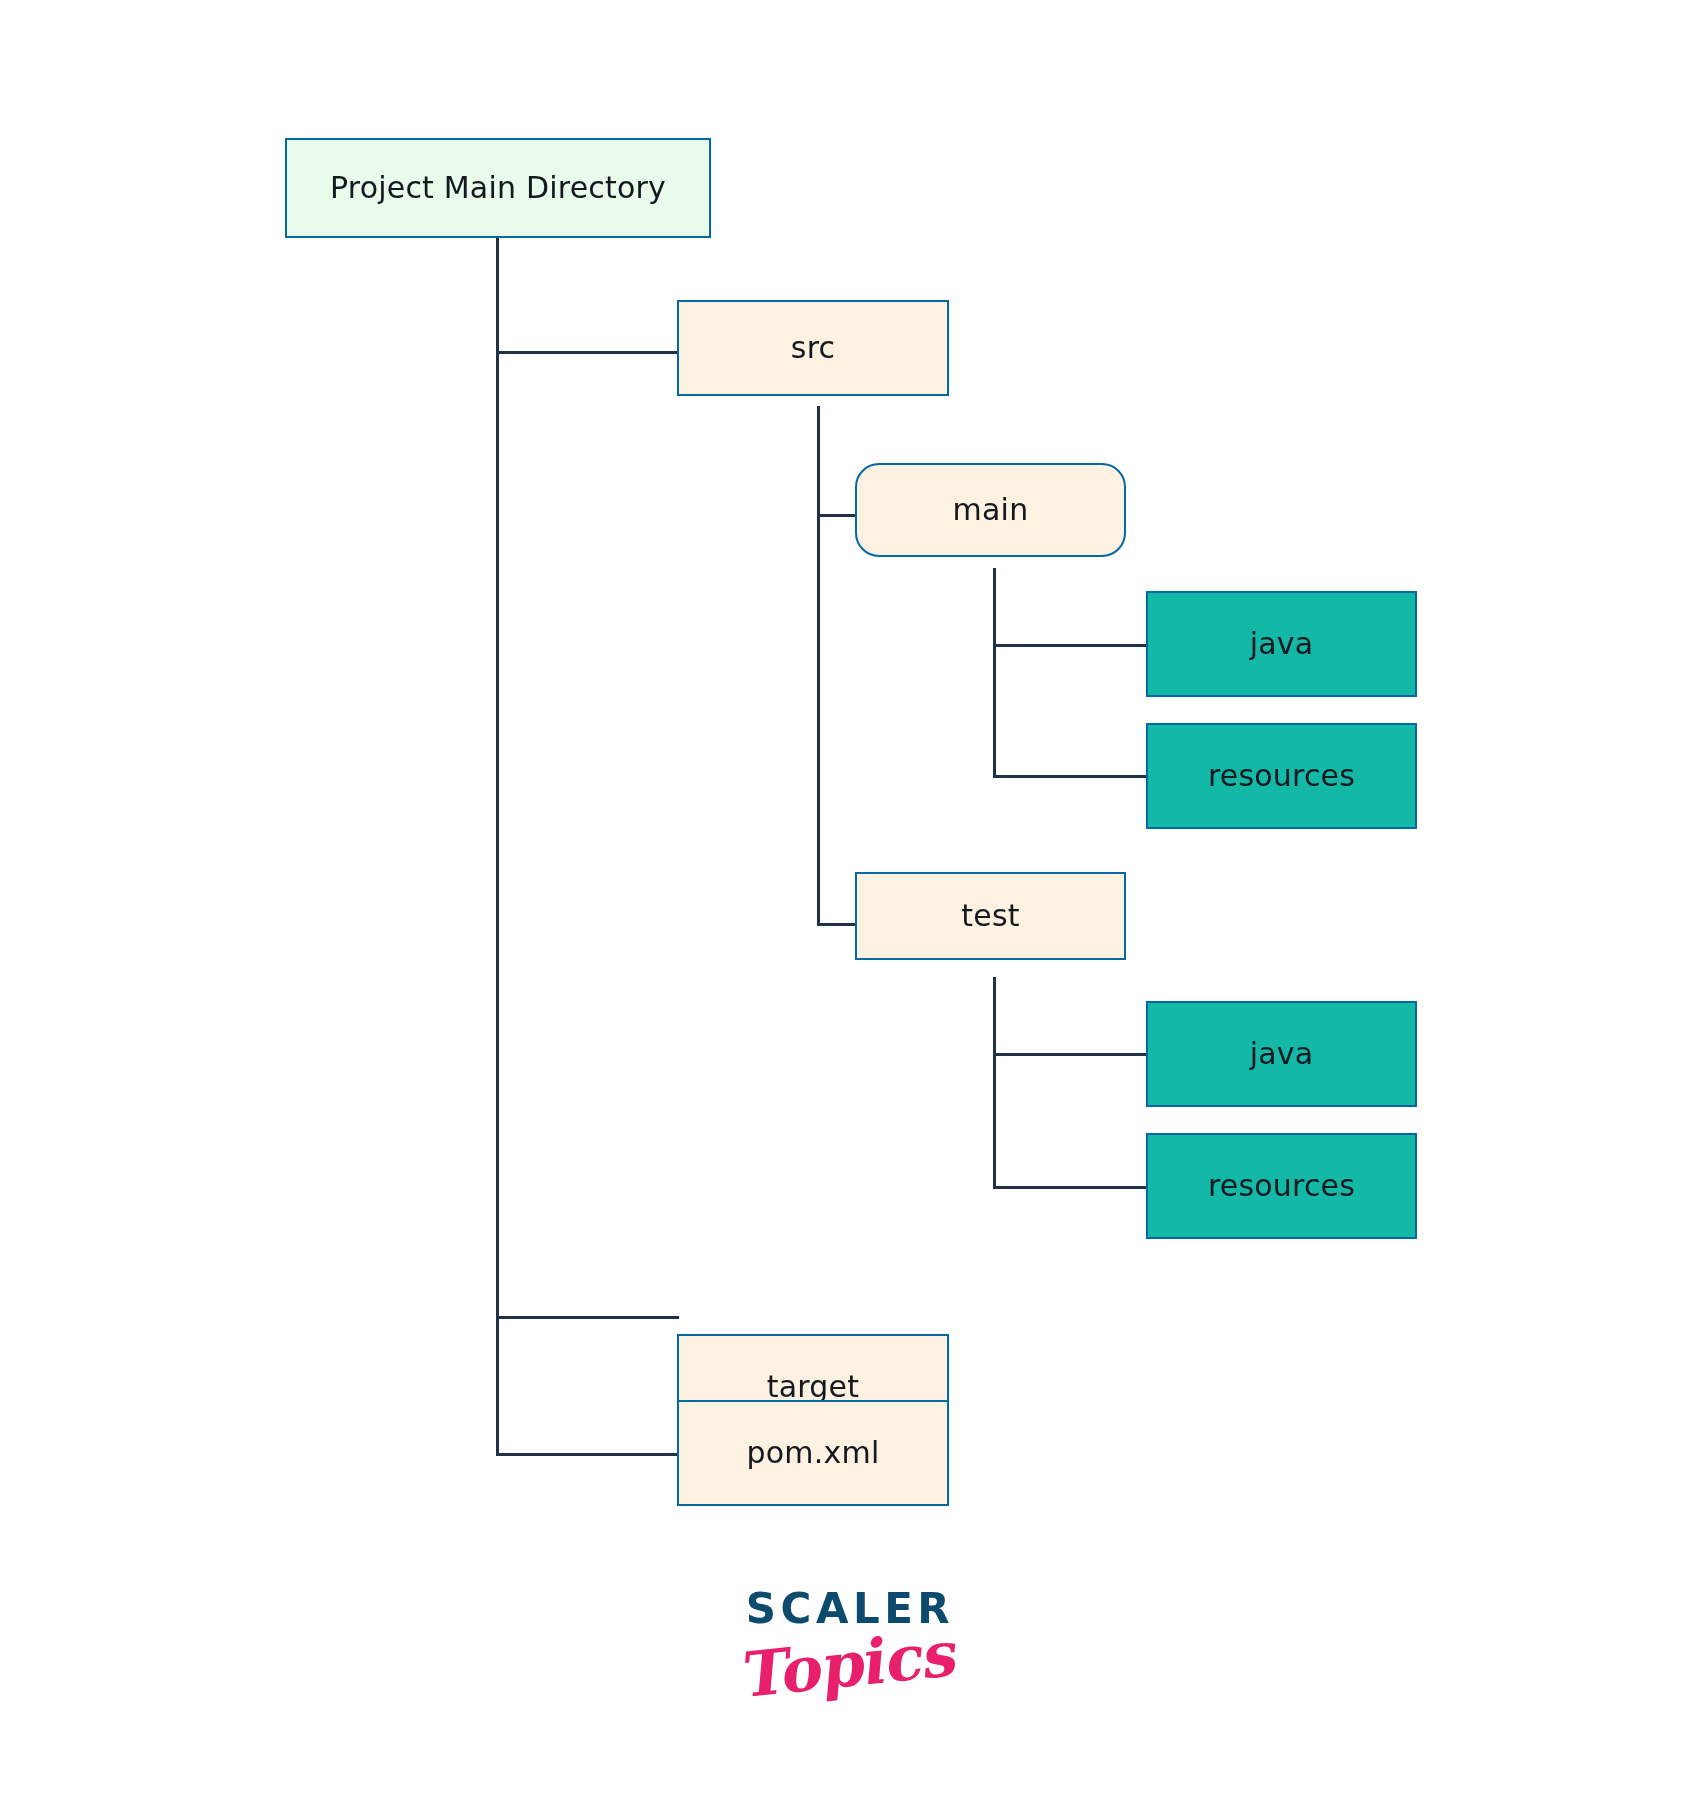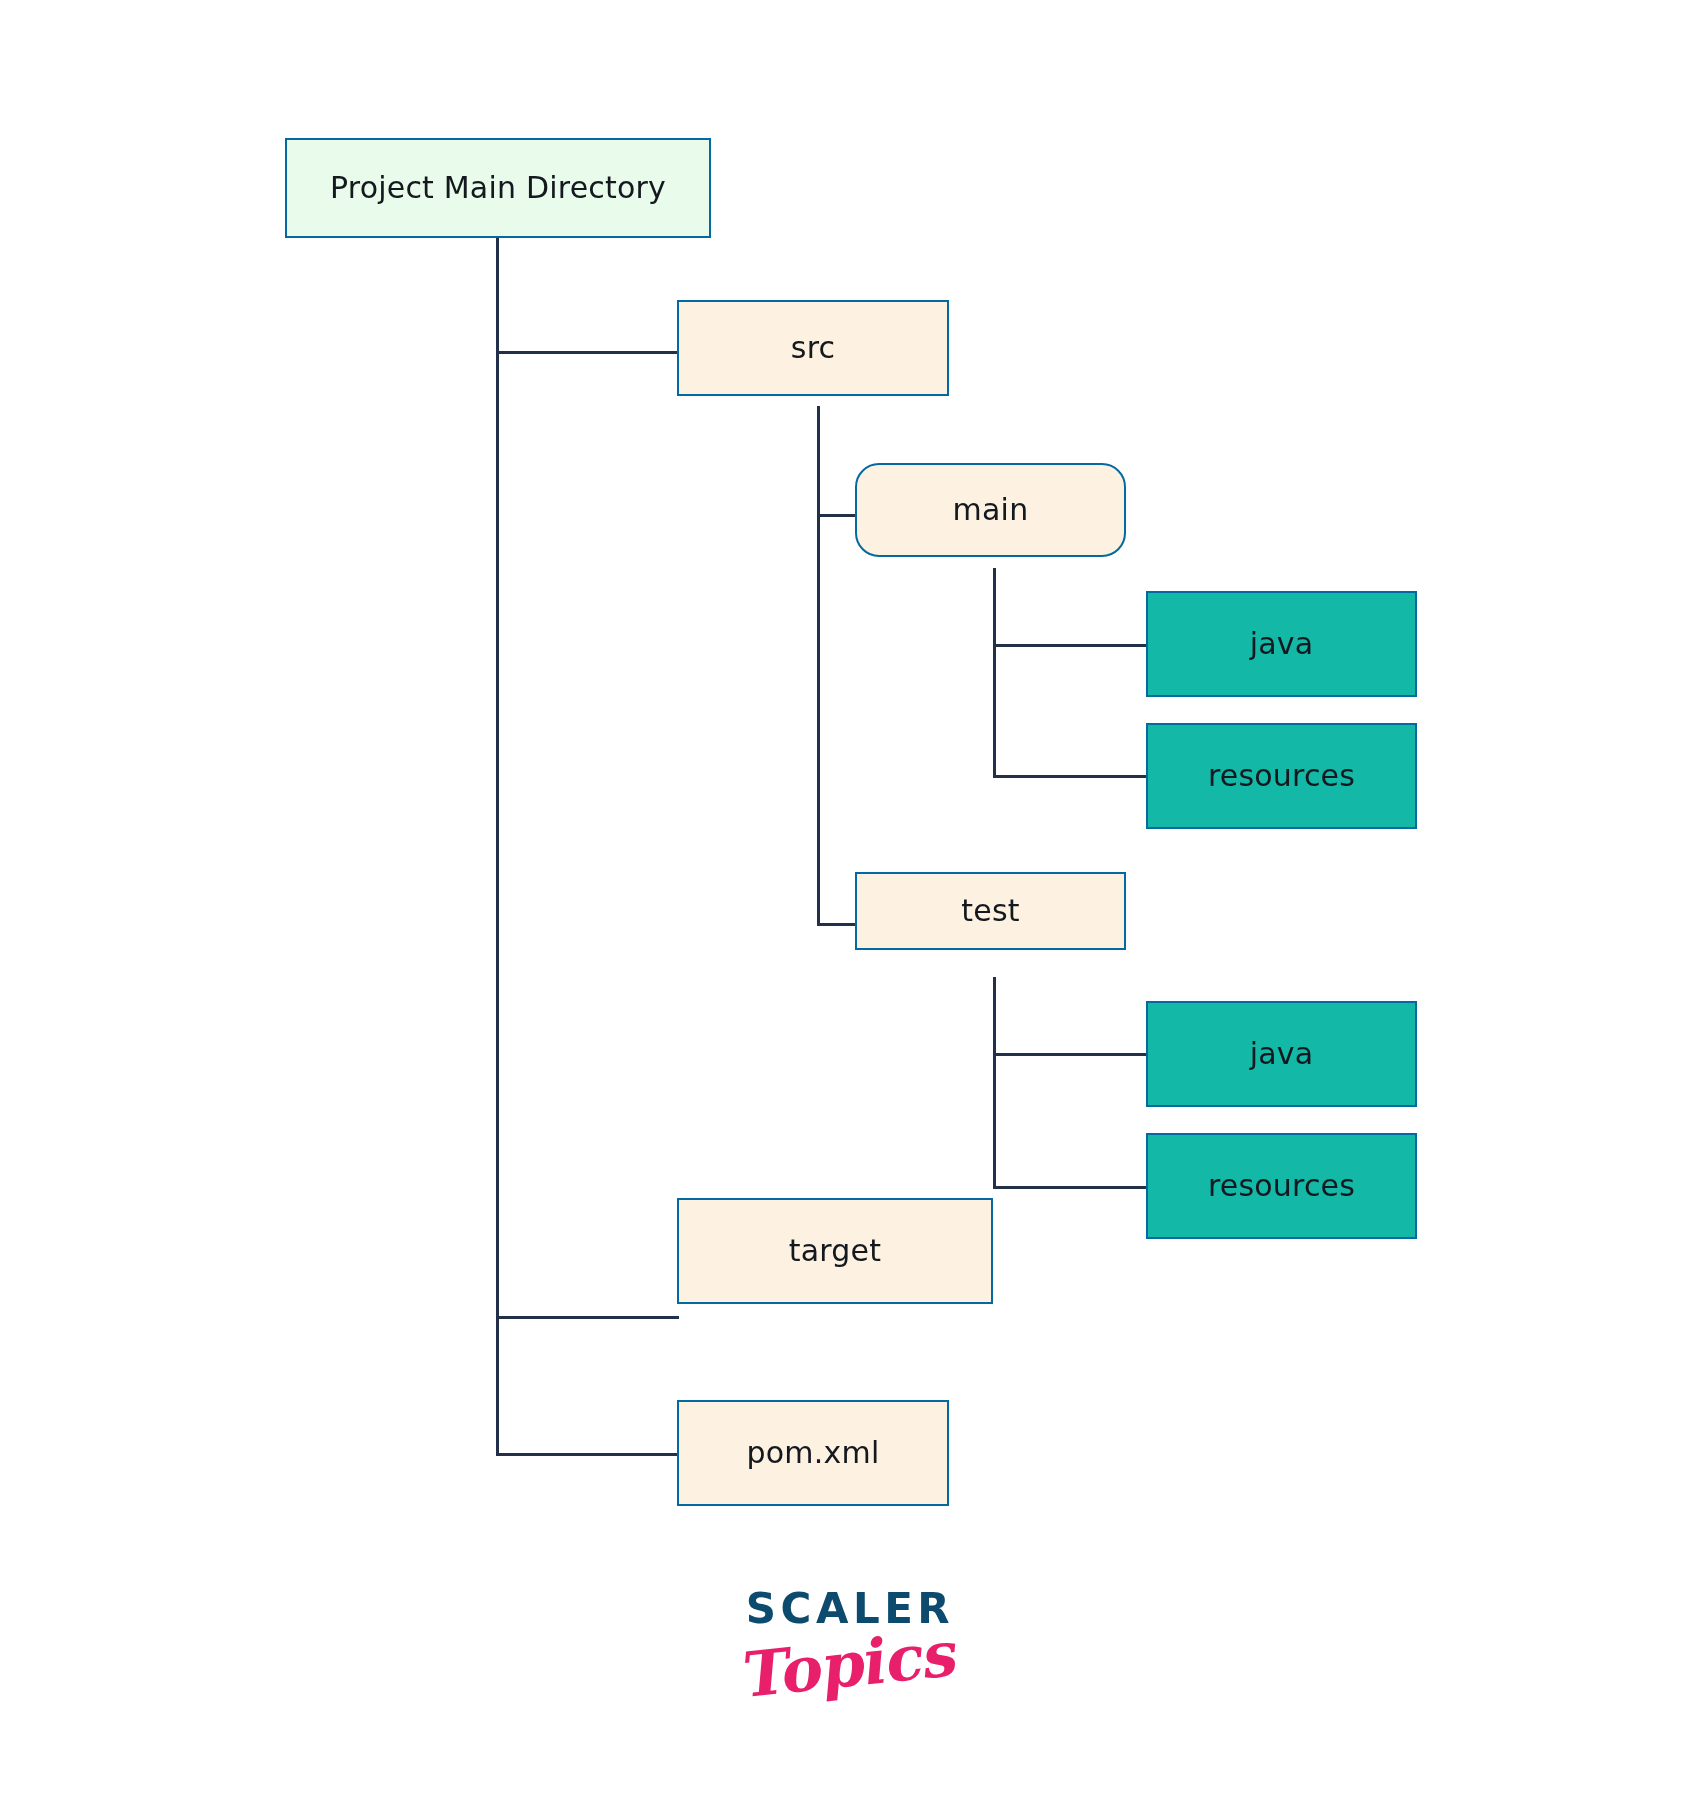--- a/index.html
+++ b/index.html
@@ -121,33 +121,33 @@
   </div>
 
   <div class="node leaf" style="left:1146px; top:591px; width:271px; height:106px;">
     <span class="node-label">java</span>
   </div>
 
   <div class="node leaf" style="left:1146px; top:723px; width:271px; height:106px;">
     <span class="node-label">resources</span>
   </div>
 
-  <div class="node dir" style="left:855px; top:872px; width:271px; height:78px;">
+  <div class="node dir" style="left:855px; top:872px; width:271px; height:88px;">
     <span class="node-label">test</span>
   </div>
 
   <div class="node leaf" style="left:1146px; top:1001px; width:271px; height:106px;">
     <span class="node-label">java</span>
   </div>
 
   <div class="node leaf" style="left:1146px; top:1133px; width:271px; height:106px;">
     <span class="node-label">resources</span>
   </div>
 
-  <div class="node dir" style="left:677px; top:1198px; width:316px; height:106px;justify-content:center;">
+  <div class="node dir" style="left:677px; top:1334px; width:272px; height:106px;justify-content:center;">
     <span class="node-label">target</span>
   </div>
 
   <div class="node dir" style="left:677px; top:1400px; width:272px; height:106px;">
     <span class="node-label">pom.xml</span>
   </div>
 
   <div id="logo" style="top:1588px;">
     <span class="scaler">SCALER</span>
     <span class="topics">Topics</span>

